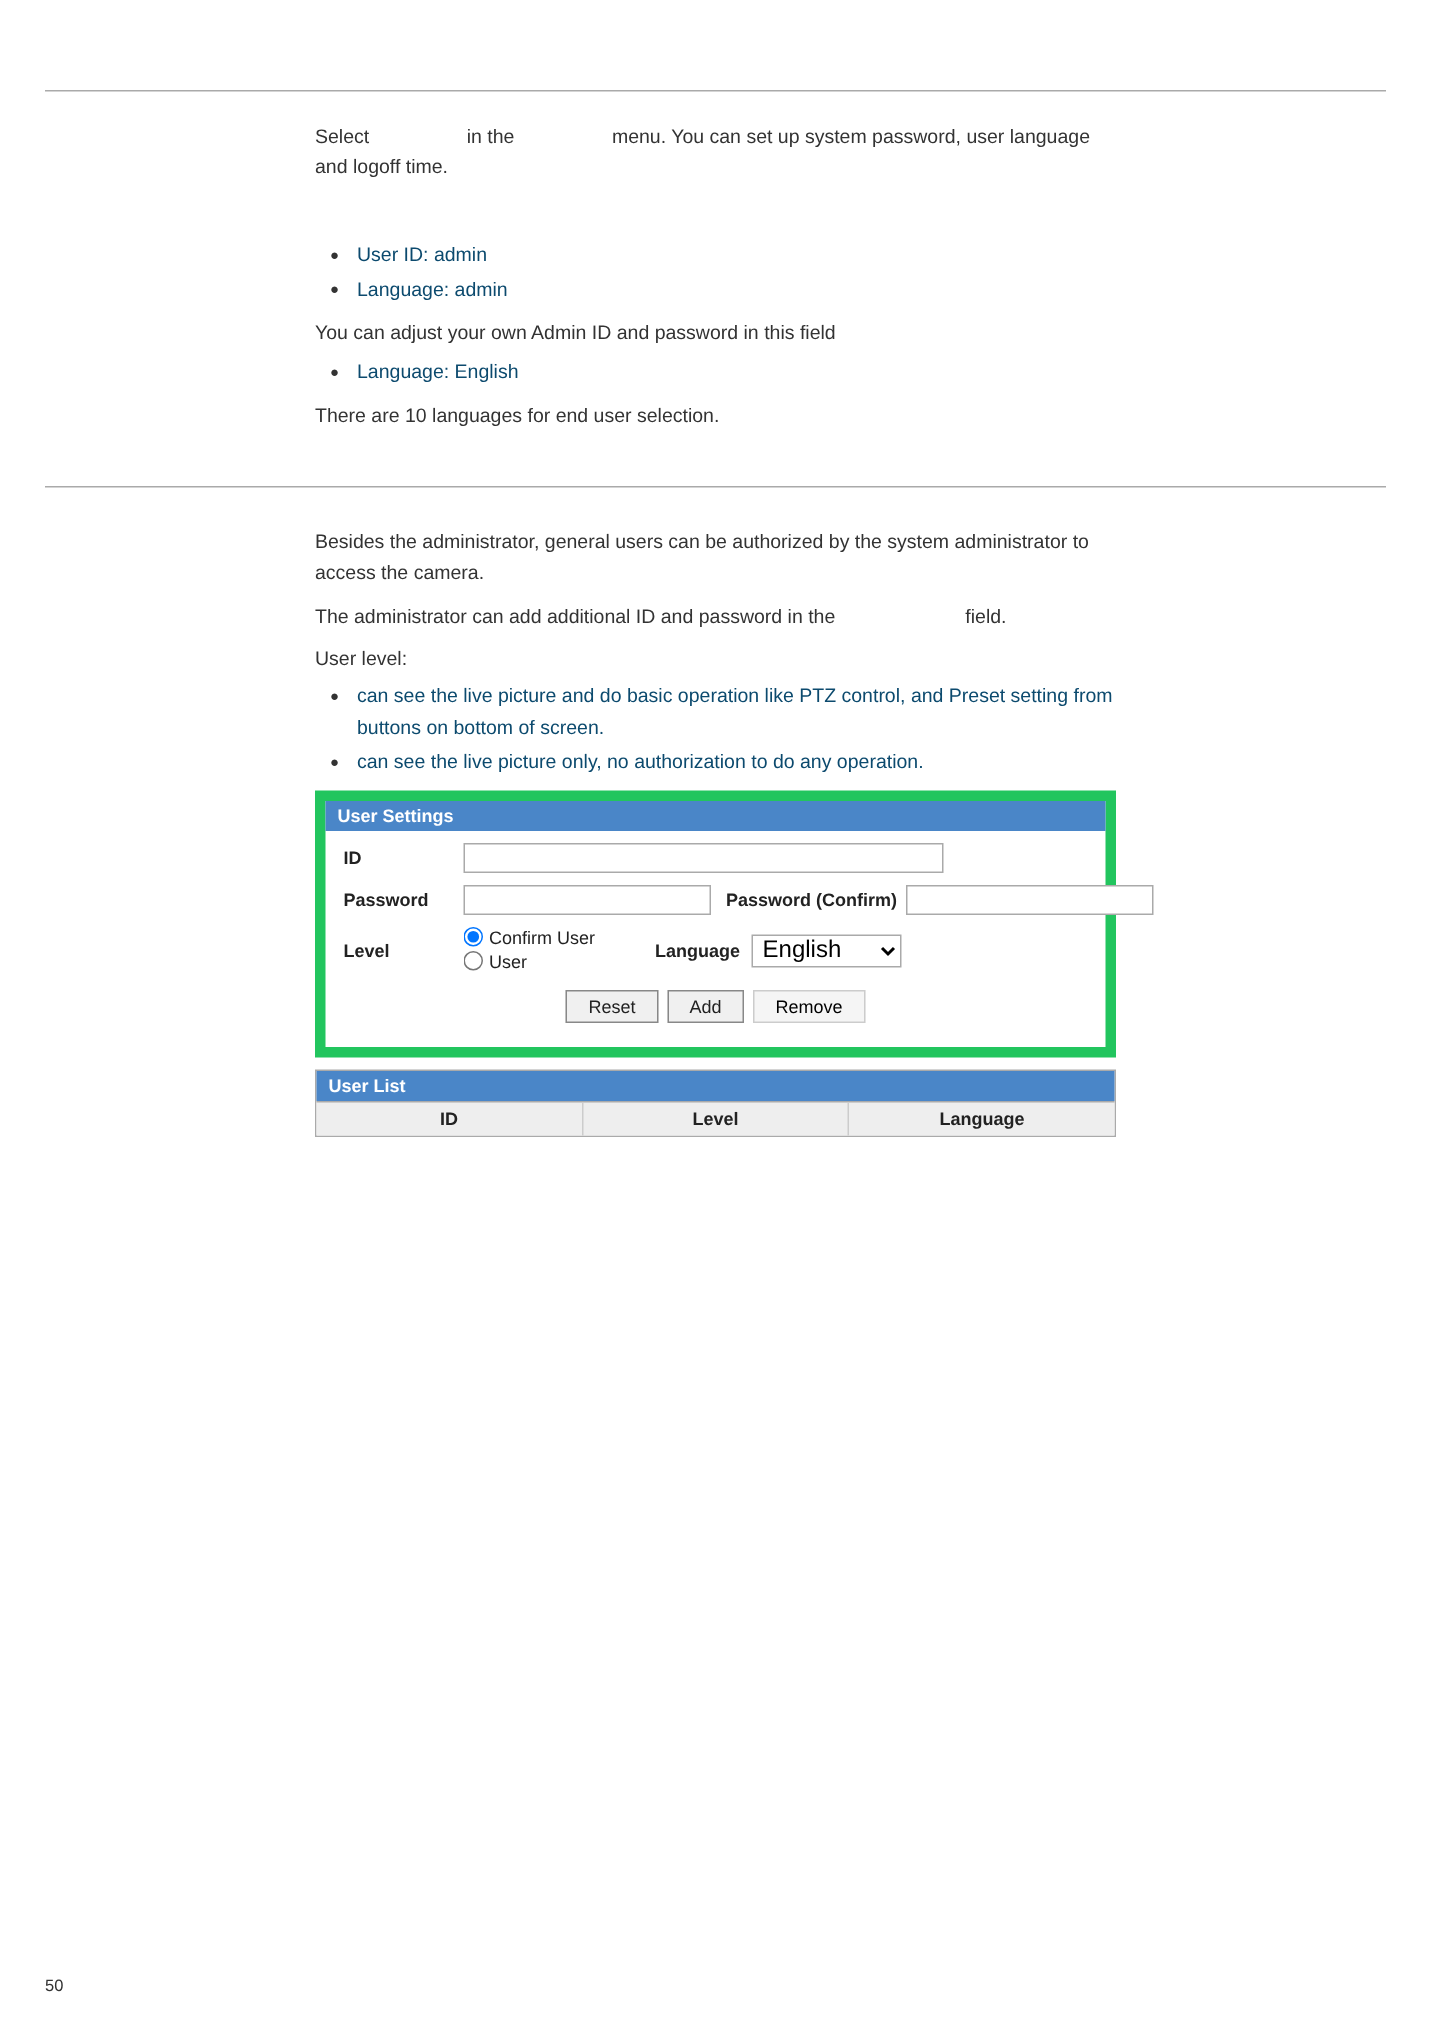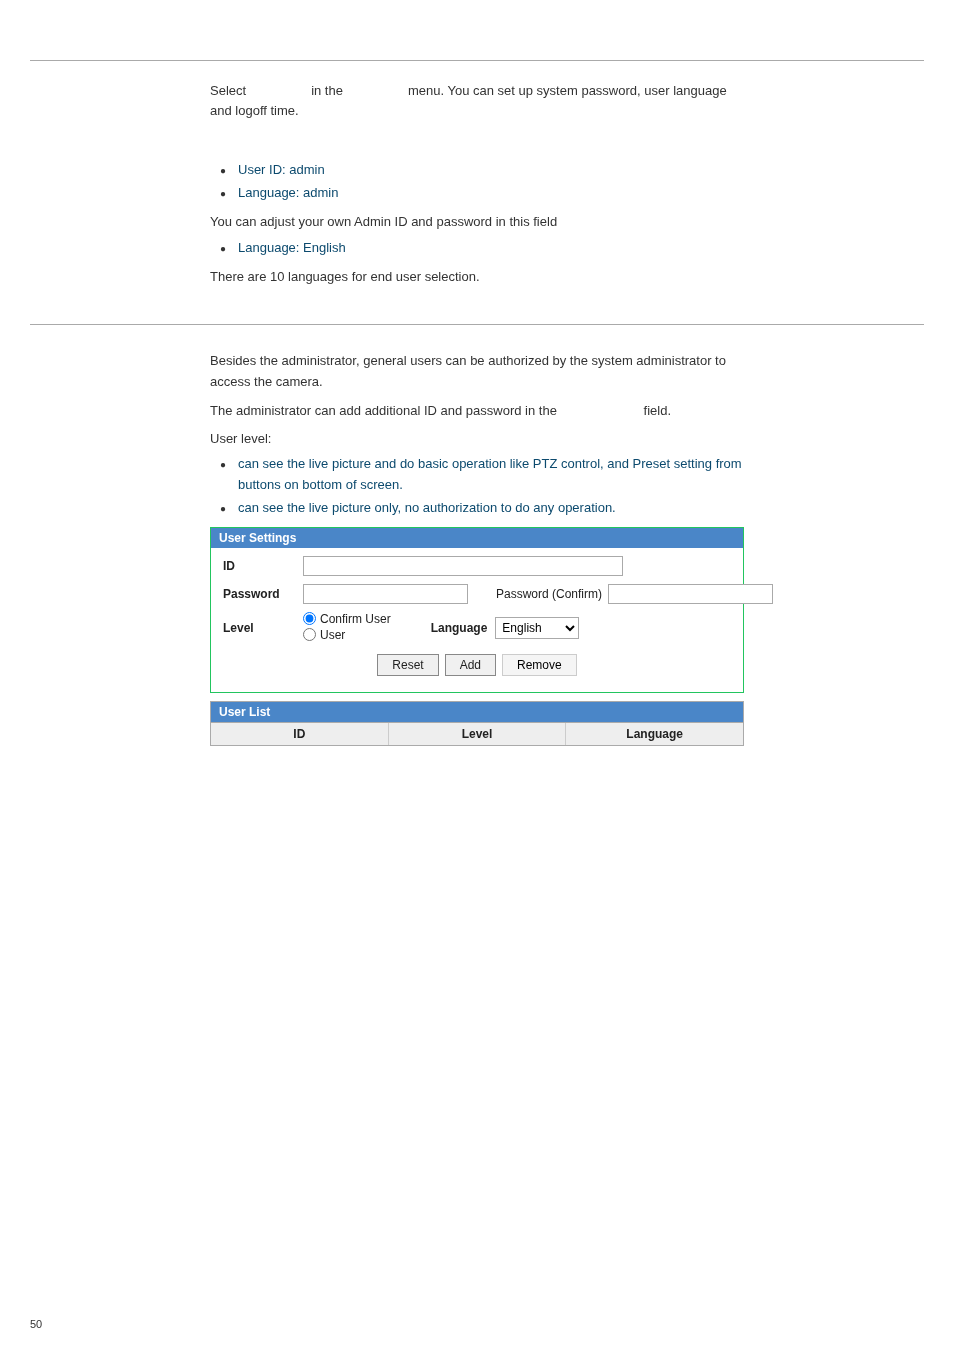--- a/index.html
+++ b/index.html
@@ -96,21 +96,21 @@
     }
 
     .section2 .change-label {
       font-size: 11px;
       color: #333;
       margin-bottom: 6px;
     }
 
     
     .user-settings-panel {
-      border: 1px solid #22c55e;
+      border: 7px solid #22c55e;
       background: #ffffff;
       margin-top: 4px;
       margin-bottom: 8px;
     }
 
     .panel-header {
       background: #5b9bd5;
       color: #ffffff;
       font-size: 12px;
       font-weight: bold;
@@ -145,23 +145,23 @@
       padding: 1px 4px;
       font-size: 12px;
       background: #fff;
     }
 
     .form-input-wide {
       width: 200px;
     }
 
     .password-confirm-label {
-      font-weight: normal;
-      font-size: 12px;
-      margin-left: 28px;
+      font-weight: bold;
+      font-size: 12px;
+      margin-left: 10px;
       margin-right: 6px;
       white-space: nowrap;
       color: #222;
     }
 
     .level-row {
       display: flex;
       align-items: center;
       margin-bottom: 8px;
     }
@@ -187,24 +187,24 @@
       font-weight: bold;
       font-size: 12px;
       margin-left: 40px;
       margin-right: 8px;
       color: #222;
     }
 
     .language-select {
       border: 1px solid #aaaaaa;
       height: 22px;
-      font-size: 12px;
+      font-size: 16px;
       padding: 0 2px;
       background: #fff;
-      width: 84px;
+      width: 100px;
     }
 
     .button-row {
       display: flex;
       justify-content: center;
       align-items: center;
       margin: 10px 0 8px 0;
       gap: 6px;
     }
 

